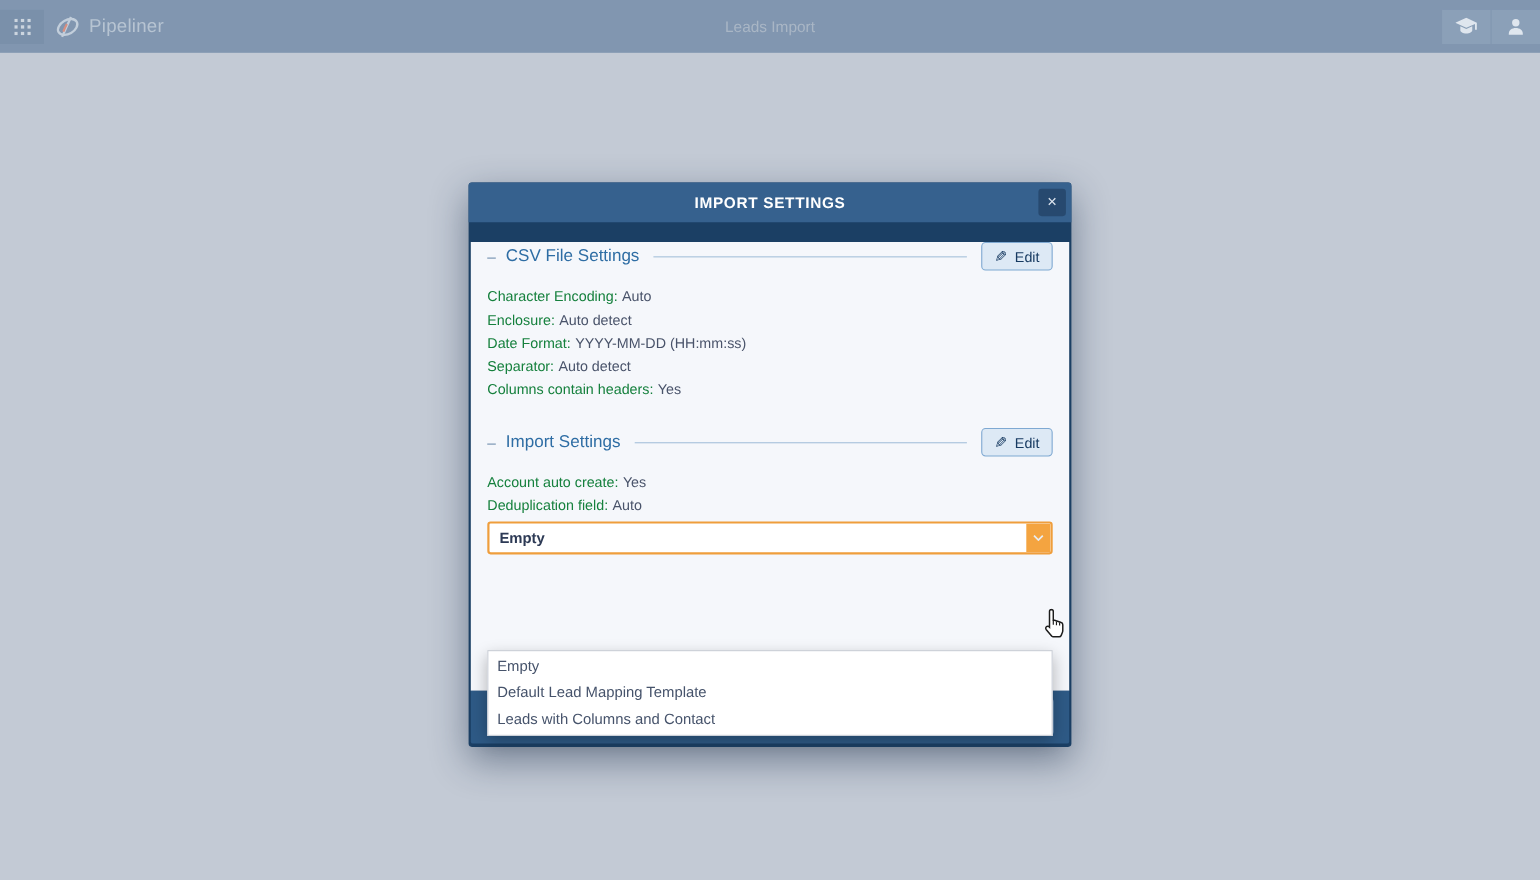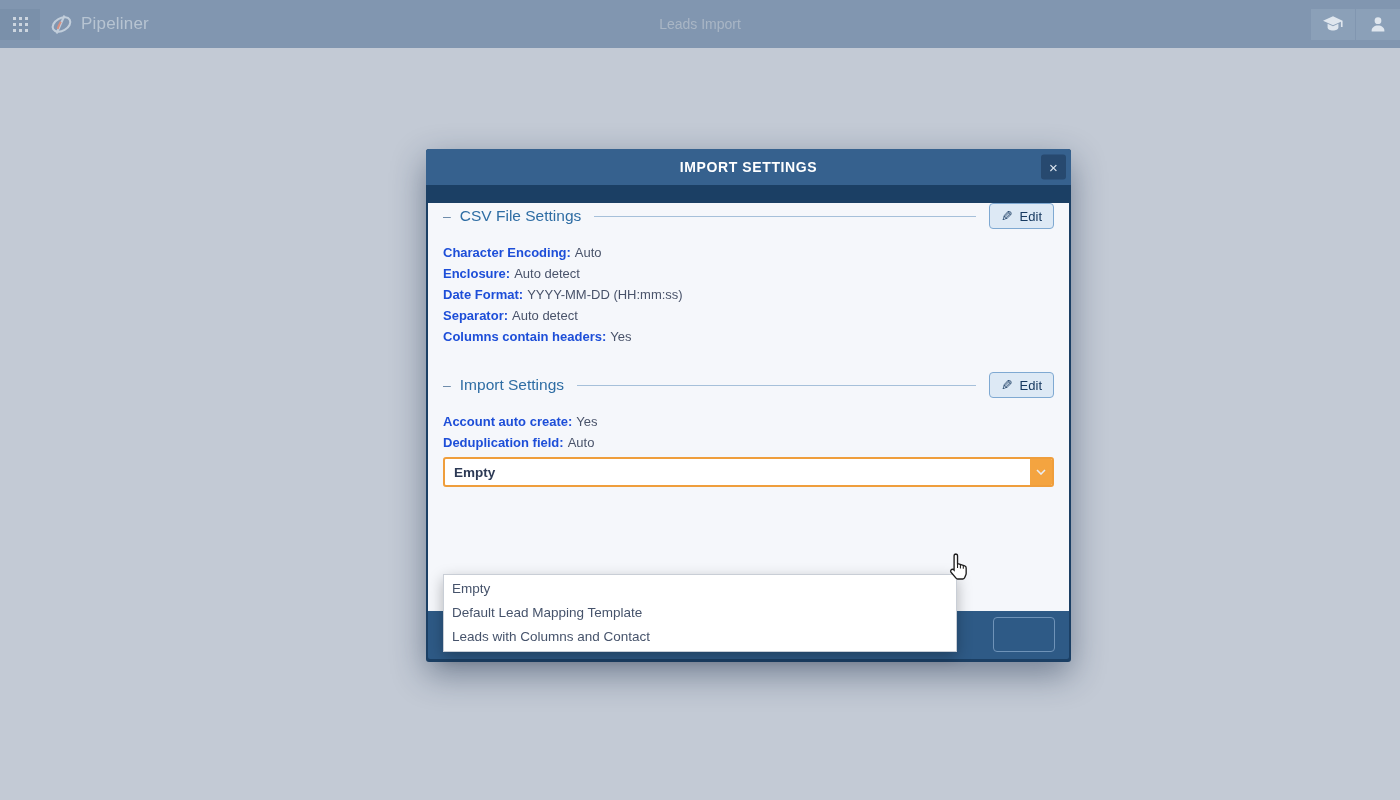--- a/index.html
+++ b/index.html
@@ -9,41 +9,41 @@
   
   .topbar { height:48px; background:#8196b0; display:flex; align-items:center; position:relative; }
   .apps-btn { width:40px; height:31px; background:#7a90aa; display:flex; align-items:center; justify-content:center; cursor:pointer; border:none; }
   .brand { display:flex; align-items:center; gap:7px; margin-left:9px; }
   .brand-text { color:#b7c4d2; font-size:17px; letter-spacing:.2px; }
   .topbar-title { position:absolute; left:50%; transform:translateX(-50%); color:#a9b6c5; font-size:14px; }
   .topbar-right { margin-left:auto; display:flex; height:31px; }
   .topbar-icon-btn { width:44px; height:31px; background:#8ba0b8; border:none; margin-left:1px; display:flex; align-items:center; justify-content:center; cursor:pointer; }
 
   
-  .modal { position:absolute; left:426px; top:149px; width:645px; background:#1b3f64; border-radius:3px;
+  .modal { position:absolute; left:426px; top:166px; width:548px; background:#1b3f64; border-radius:3px;
            padding-bottom:3px; box-shadow:0 12px 34px rgba(18,38,66,.45); }
   .modal-header { height:36px; background:#36618e; border-radius:3px 3px 0 0; display:flex; align-items:center; justify-content:center; position:relative; }
   .modal-title { color:#ffffff; font-size:14px; font-weight:700; letter-spacing:.6px; }
   .close-btn { position:absolute; right:5px; top:50%; transform:translateY(-50%); width:25px; height:25px; background:#27496f;
                border:none; border-radius:3px; color:#dfe7f0; font-size:15px; line-height:1; display:flex; align-items:center; justify-content:center; cursor:pointer; }
   .modal-body { background:#f5f7fb; margin:0 2px; padding:0 15px; height:408px; }
 
   .section-head { display:flex; align-items:center; height:26px; }
   .section-head.first { margin-top:18px; }
   .section-head.second { margin-top:25px; }
   .section-dash { color:#6e8cab; font-size:14px; margin-right:9px; }
   .section-title { color:#2e6da4; font-size:15.5px; white-space:nowrap; }
   .section-line { flex:1; height:1px; background:#a6c0da; margin:0 13px; }
   .edit-btn { display:flex; align-items:center; gap:7px; background:#dde9f5; border:1px solid #7fa9d2; border-radius:4px;
               height:26px; padding:0 11px; font-size:13px; color:#173a61; cursor:pointer; flex-shrink:0; }
   .pencil-icon { font-size:14px; color:#173a61; transform:scaleX(-1); display:inline-block; }
 
   .fields { margin-top:13px; }
   .field-row { font-size:13px; line-height:21px; color:#49536a; }
-  .field-label { font-weight:700; color:#1d4ed8;margin-top:12px; }
+  .field-label { font-weight:400; color:#15803d;margin-top:12px; }
   .field-value { margin-left:4px; }
 
   .mapping-label { margin-top:27px; font-size:13px; color:#5d6c85; }
   .select { margin-top:4px; height:30px; background:#ffffff; border:2px solid #ef9e3c; border-radius:3px;
             display:flex; align-items:stretch; cursor:pointer; overflow:hidden; }
   .select-value { flex:1; display:flex; align-items:center; padding-left:9px; font-size:13.5px; font-weight:700; color:#2d3a55; }
   .select-arrow-btn { width:22px; background:#f4a440; display:flex; align-items:center; justify-content:center; border:none; cursor:pointer; }
 
   .modal-footer { height:48px; background:#2e5a86; margin:0 2px; border-radius:0 0 2px 2px; position:relative; }
   .footer-btn-partial { position:absolute; right:14px; top:6px; width:62px; height:35px; border:1px solid #6f93b8; border-radius:4px; background:transparent; cursor:pointer; }

